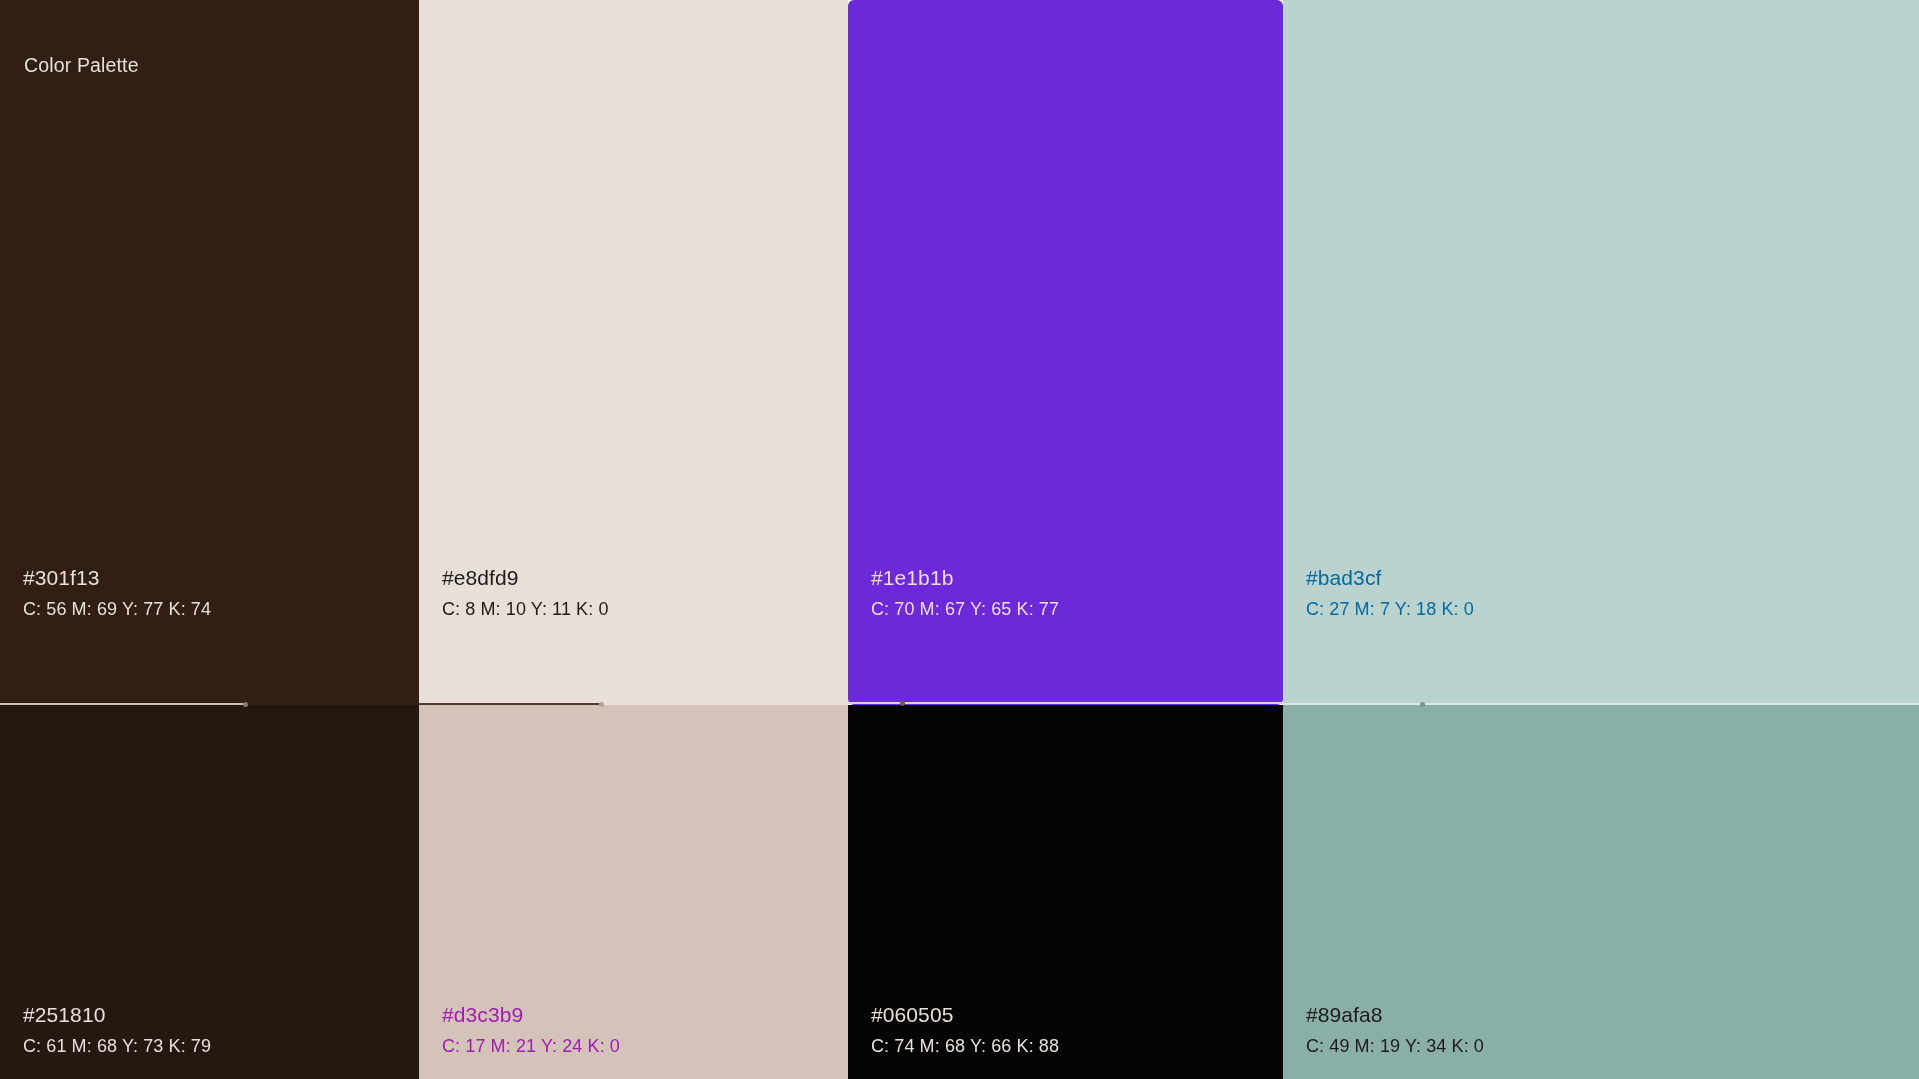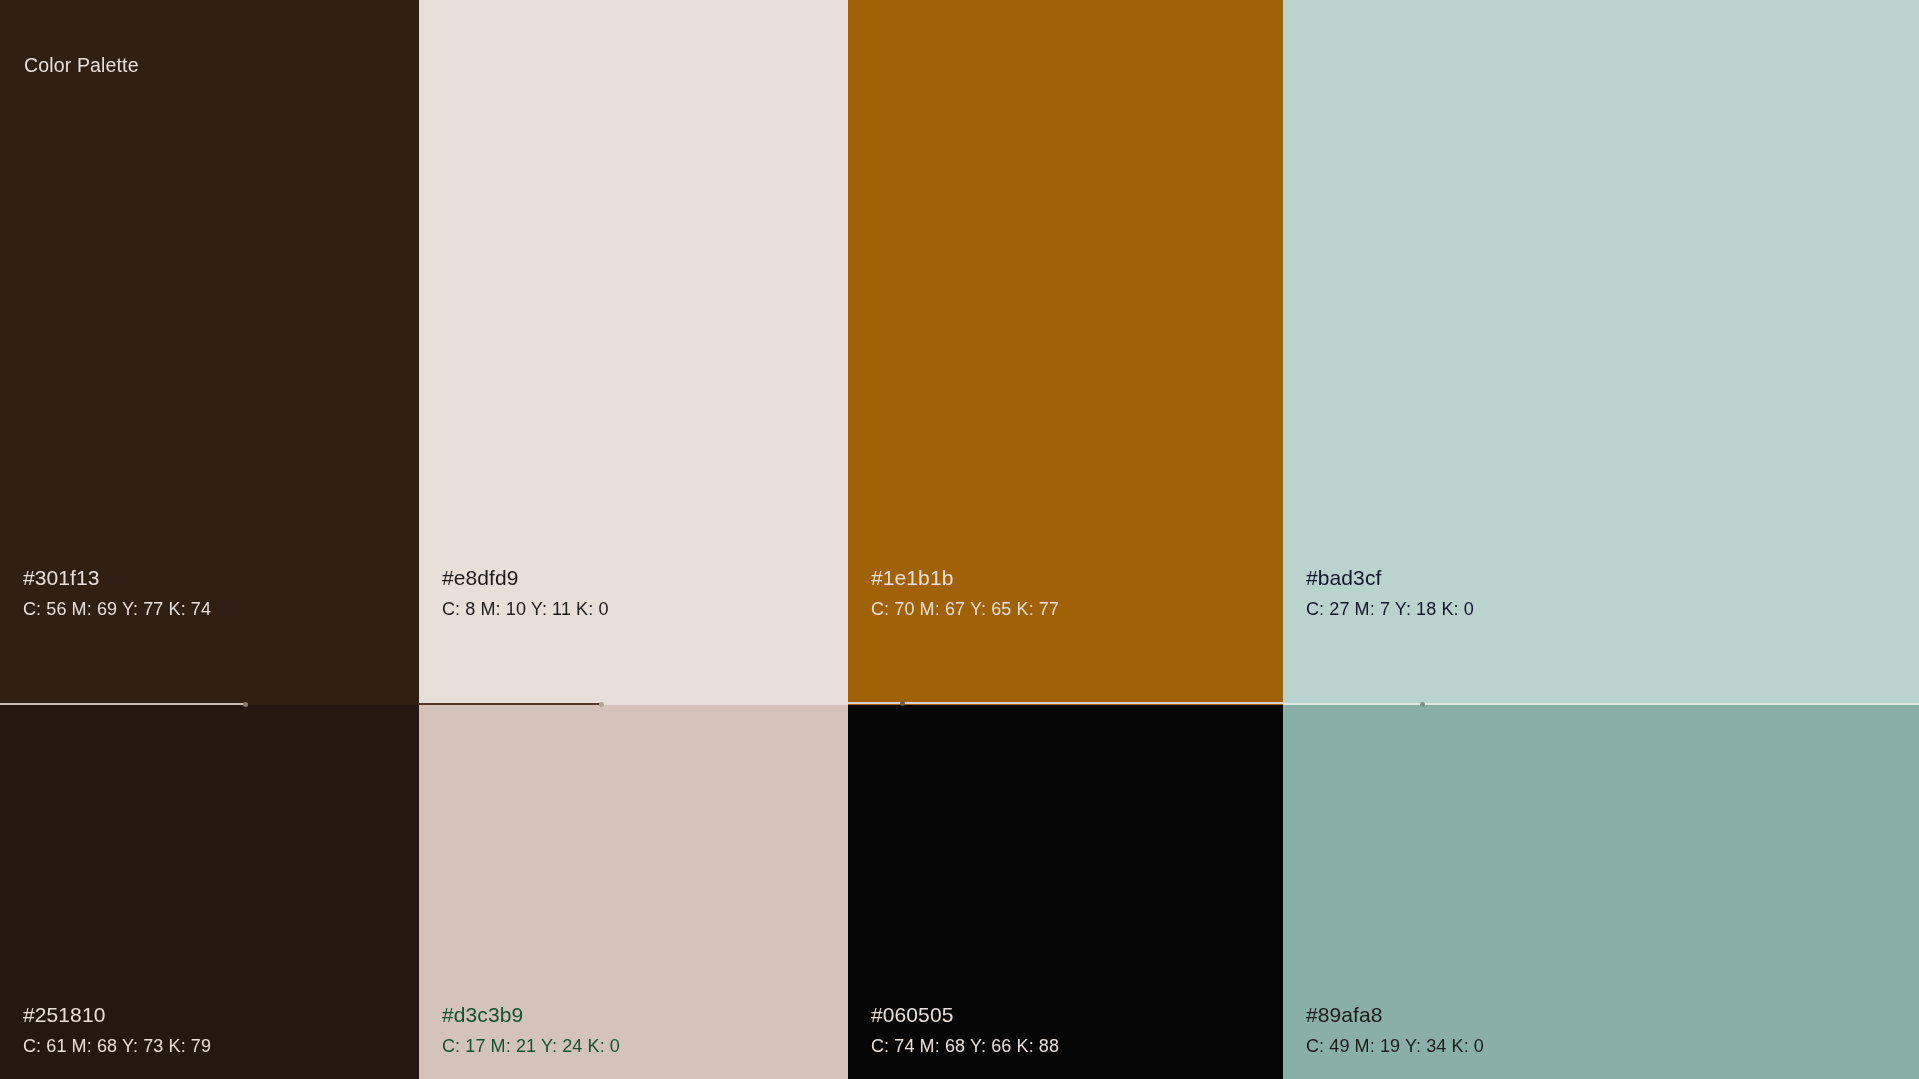--- a/index.html
+++ b/index.html
@@ -94,42 +94,42 @@
     </div>
   </div>
 
   <div class="swatch row-top" style="background-color: rgb(232, 223, 217); color: rgb(30, 27, 27); padding-left: 32px;">
     <div class="swatch-info">
       <span class="swatch-hex">#e8dfd9</span>
       <span class="swatch-cmyk">C: 8 M: 10  Y: 11  K: 0</span>
     </div>
   </div>
 
-  <div class="swatch row-top" style="background-color: #a16207; color: rgb(232, 223, 217);">
+  <div class="swatch row-top" style="background-color: #6d28d9; color: rgb(232, 223, 217); border-radius: 6px;">
     <div class="swatch-info">
       <span class="swatch-hex">#1e1b1b</span>
       <span class="swatch-cmyk">C: 70 M: 67  Y: 65  K: 77</span>
     </div>
   </div>
 
-  <div class="swatch row-top" style="background-color: rgb(186, 211, 207); color: #0f172a;">
+  <div class="swatch row-top" style="background-color: rgb(186, 211, 207); color: #0369a1;">
     <div class="swatch-info">
       <span class="swatch-hex">#bad3cf</span>
       <span class="swatch-cmyk">C: 27 M: 7  Y: 18  K: 0</span>
     </div>
   </div>
 
   <div class="swatch row-bottom" style="background-color: rgb(37, 24, 16); color: rgb(232, 223, 217);">
     <div class="swatch-info">
       <span class="swatch-hex">#251810</span>
       <span class="swatch-cmyk">C: 61 M: 68  Y: 73  K: 79</span>
     </div>
   </div>
 
-  <div class="swatch row-bottom" style="background-color: rgb(211, 195, 185); color: #14532d;">
+  <div class="swatch row-bottom" style="background-color: rgb(211, 195, 185); color: #a21caf;">
     <div class="swatch-info">
       <span class="swatch-hex">#d3c3b9</span>
       <span class="swatch-cmyk">C: 17 M: 21  Y: 24  K: 0</span>
     </div>
   </div>
 
   <div class="swatch row-bottom" style="background-color: rgb(6, 5, 5); color: rgb(232, 223, 217);">
     <div class="swatch-info">
       <span class="swatch-hex">#060505</span>
       <span class="swatch-cmyk">C: 74 M: 68  Y: 66  K: 88</span>

